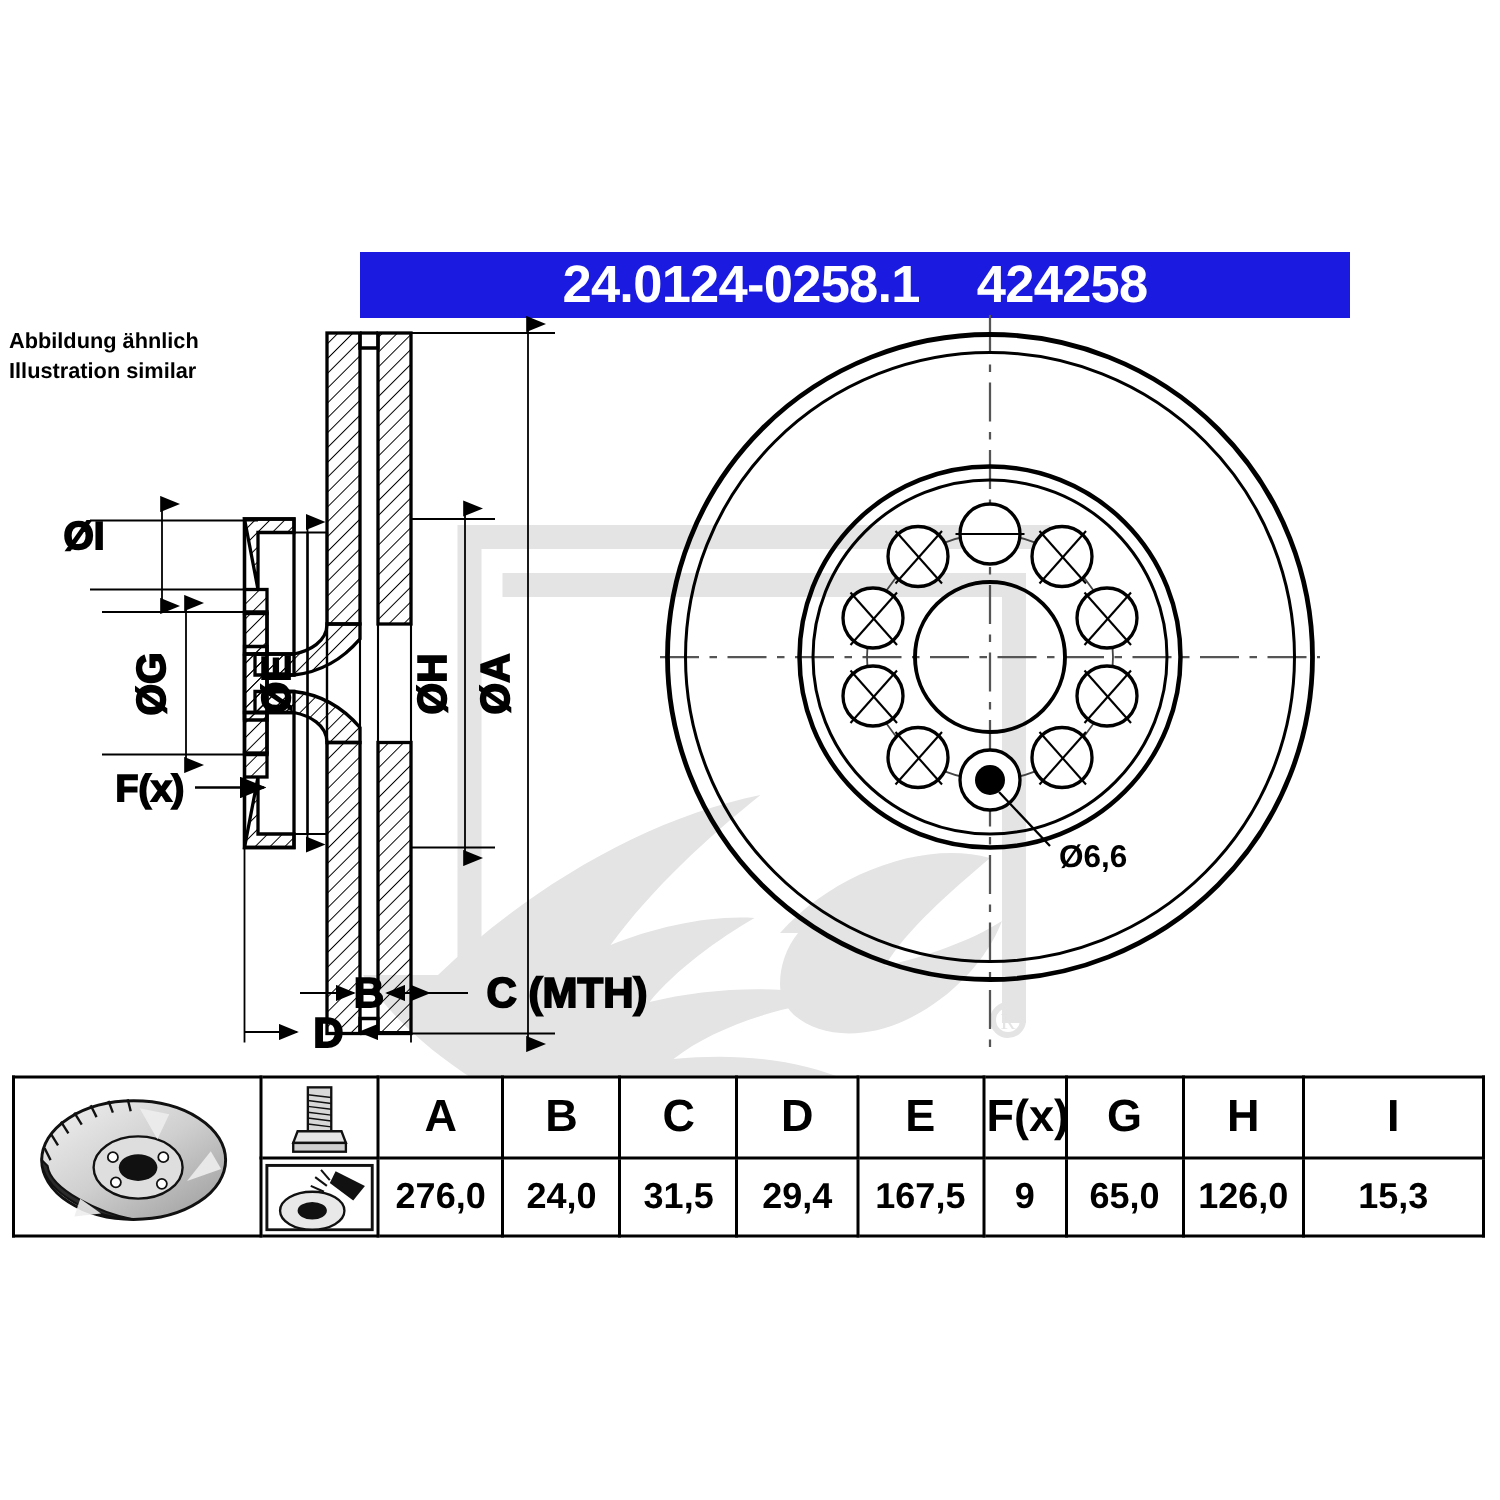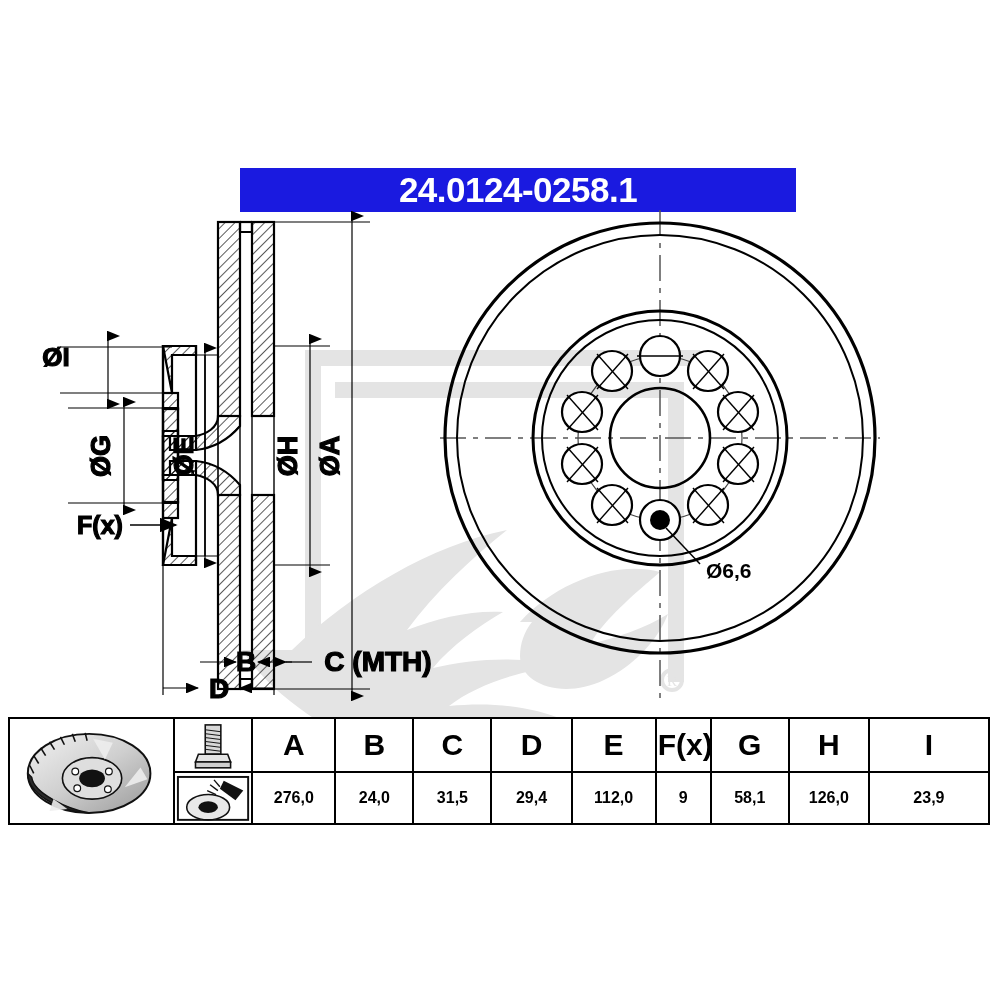--- a/index.html
+++ b/index.html
@@ -17,21 +17,21 @@
     height: 1000px;
     background: #ffffff;
     overflow: hidden;
   }
 
   
   #banner {
     position: absolute;
     left: 240px;
     top: 168px;
-    width: 556px;
+    width: 660px;
     height: 44px;
     background: #1a1ae0;
     display: flex;
     align-items: center;
     justify-content: center;
     gap: 38px;
   }
   #banner span {
     color: #ffffff;
     font-size: 35px;
@@ -79,21 +79,21 @@
     font-family: "Liberation Sans", sans-serif;
     color: #000;
     background: #fff;
   }
   #spec-table td.hdr {
     font-size: 30px;
     font-weight: bold;
     height: 50px;
   }
   #spec-table td.val {
-    font-size: 16px;
+    font-size: 24px;
     font-weight: bold;
     height: 48px;
   }
   td.icon-cell {
     padding: 0;
   }
   .icon-box {
     position: relative;
     width: 100%;
     height: 100%;
@@ -101,22 +101,27 @@
   }
   .icon-box svg { display: block; width: 100%; height: 100%; }
 </style>
 </head>
 <body>
 
 <div id="page">
 
   <div id="banner">
     <span>24.0124-0258.1</span>
+    <span>424258</span>
   </div>
 
+  <div id="illus-note">
+    <div>Abbildung ähnlich</div>
+    <div>Illustration similar</div>
+  </div>
 
   <div id="drawing">
     <svg viewBox="0 0 1000 570" width="1000" height="570" xmlns="http://www.w3.org/2000/svg">
       <defs>
         <pattern id="hatch" patternUnits="userSpaceOnUse" width="7" height="7" patternTransform="rotate(45)">
           <line x1="0" y1="0" x2="0" y2="7" stroke="#000" stroke-width="1.3"></line>
         </pattern>
         <marker id="arrUp" markerWidth="9" markerHeight="11" refX="4.5" refY="10" orient="auto">
           <path d="M4.5,0 L9,11 L0,11 Z" fill="#000"></path>
         </marker>
@@ -422,22 +427,22 @@
                 <line x1="42" y1="20" x2="33" y2="16"></line>
                 <line x1="46" y1="12" x2="40" y2="5"></line>
               </g>
             </svg>
           </span>
         </td>
         <td class="val">276,0</td>
         <td class="val">24,0</td>
         <td class="val">31,5</td>
         <td class="val">29,4</td>
-        <td class="val">112,0</td>
+        <td class="val">167,5</td>
         <td class="val">9</td>
-        <td class="val">58,1</td>
+        <td class="val">65,0</td>
         <td class="val">126,0</td>
-        <td class="val">23,9</td>
+        <td class="val">15,3</td>
       </tr>
     </tbody>
   </table>
 
 </div>
 
 </body></html>

